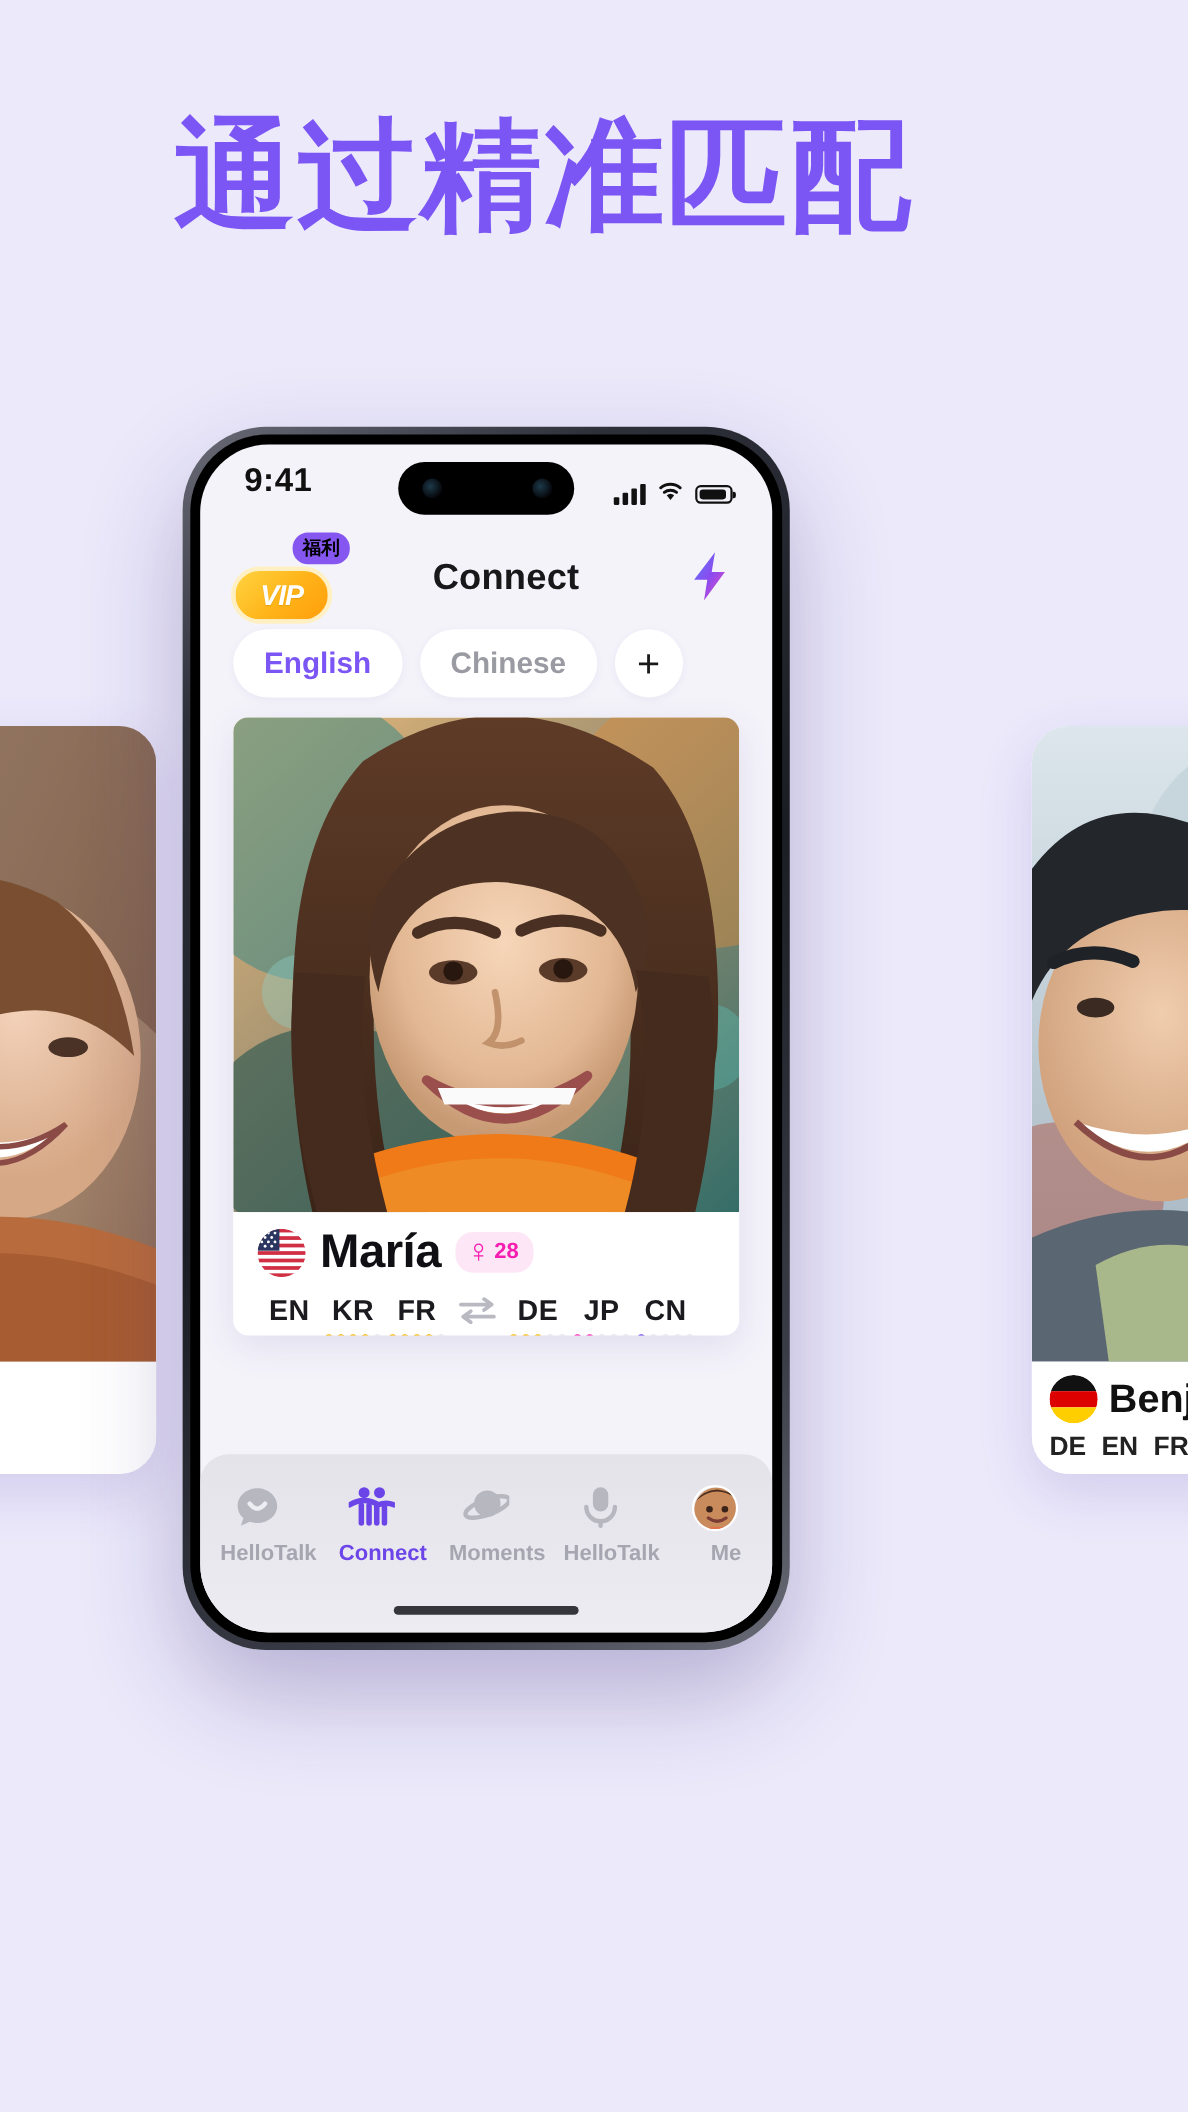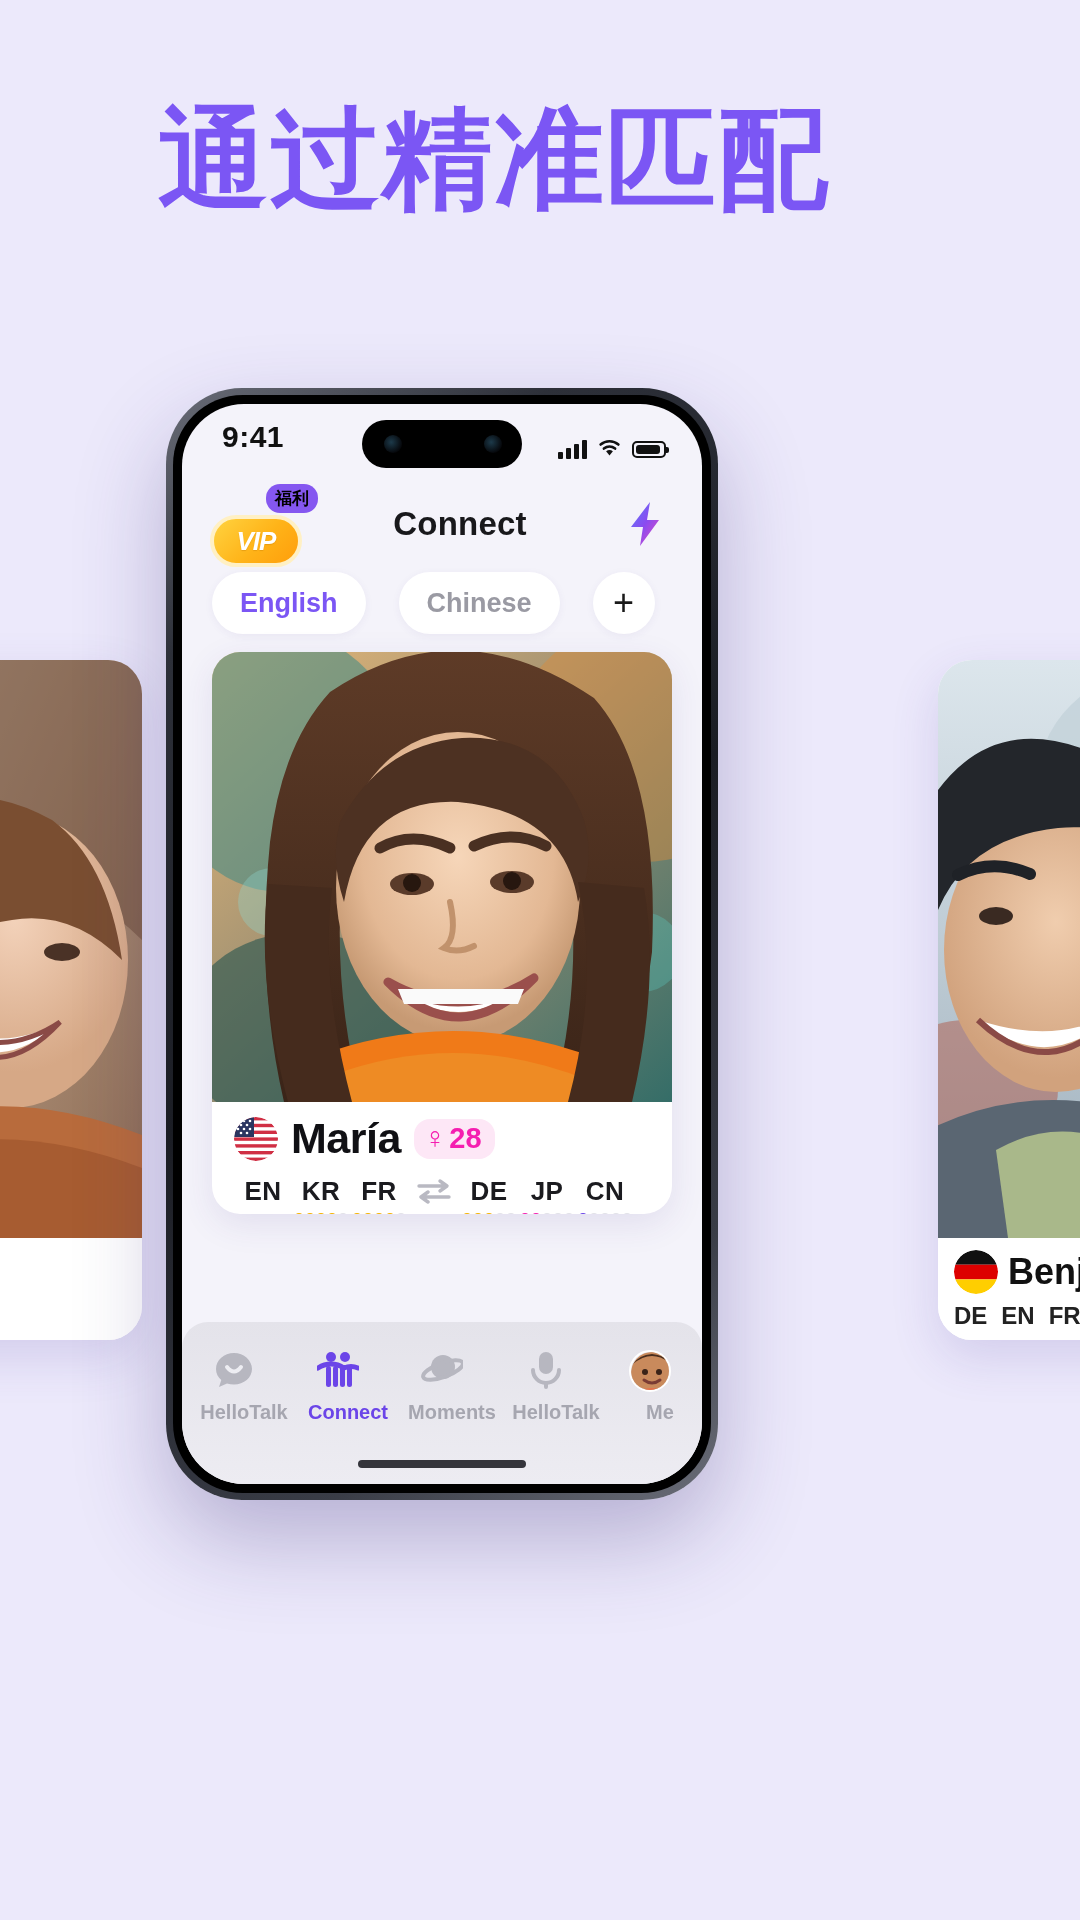--- a/index.html
+++ b/index.html
@@ -114,46 +114,46 @@
     position:absolute; right:-16px; top:-14px;
     background:#8557F0; color:#000000; border-radius:14px;
     font-size:17px; padding:3px 9px; font-weight:700;
     font-family:"DejaVu Sans","Liberation Sans",sans-serif;
     white-space:nowrap;
   }
   .app-title{ font-size:33px; font-weight:700; color:#18181B; letter-spacing:.2px;}
   .bolt-btn{ width:54px;height:54px;display:flex;align-items:center;justify-content:center;}
 
   
-  .chips{ display:flex; align-items:center; gap:33px; padding:16px 30px 0 30px;}
+  .chips{ display:flex; align-items:center; gap:16px; padding:16px 30px 0 30px;}
   .chip{
     height:62px; border-radius:31px; background:#fff;
     display:flex;align-items:center;justify-content:center;
     padding:0 28px; font-size:27px; font-weight:600; color:#9A9AA3;
     box-shadow:0 2px 8px rgba(70,50,140,.06);
   }
   .chip.active{ color:#7B56F4; }
   .chip.plus{ width:62px; padding:0; font-size:36px; font-weight:400; color:#1a1a1a;}
 
   
   .card{
-    margin:18px 30px 0 30px; border-radius:28px; background:#fff;
+    margin:18px 30px 0 30px; border-radius:14px; background:#fff;
     overflow:hidden; box-shadow:0 10px 34px rgba(70,50,140,.10);
     height:562px; position:relative;
   }
   .card-photo{ height:450px; width:100%; overflow:hidden; position:relative;}
   .card-info{ padding:12px 22px 0 22px;}
   .name-row{ display:flex; align-items:center; gap:13px;}
   .name{ font-size:43px; font-weight:700; color:#101014; letter-spacing:-.5px;}
   .age-badge{
     background:#FDE7F6; border-radius:16px; padding:3px 13px 4px 10px;
     display:flex;align-items:center;gap:3px;
   }
   .age-sym{ color:#F51EB0; font-size:30px; font-weight:700; line-height:1;}
-  .age-num{ color:#F51EB0; font-size:29px; font-weight:700;}
+  .age-num{ color:#F51EB0; font-size:20px; font-weight:700;}
 
   .lang-row{ display:flex; align-items:flex-start; gap:0; margin-top:13px;}
   .lang{ display:flex; flex-direction:column; align-items:center; width:58px;}
   .lang-code{ font-size:26px; font-weight:700; color:#1b1b1f; letter-spacing:.4px;}
   .dots{ display:flex; gap:3px; margin-top:6px;}
   .dots i{ width:8px;height:8px;border-radius:50%;background:#E2E2E8; display:block;}
   .swap{ width:52px; display:flex; justify-content:center; padding-top:2px;}
 
   
   .tabbar{

